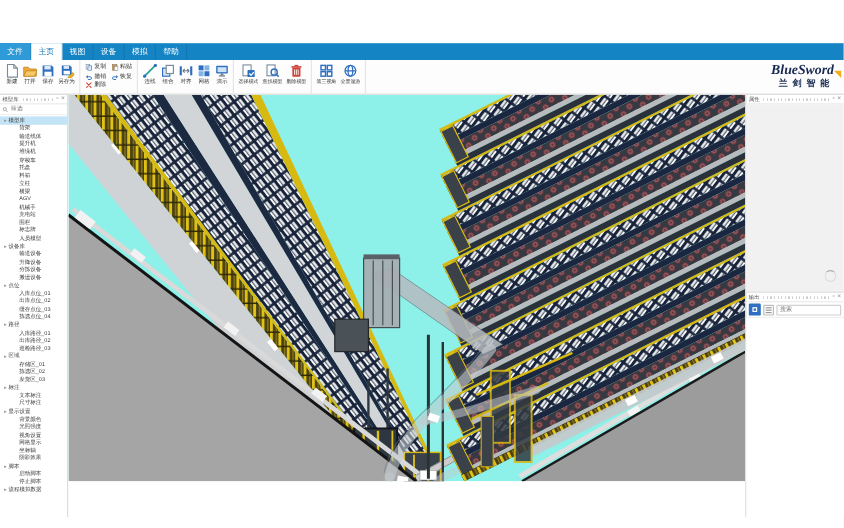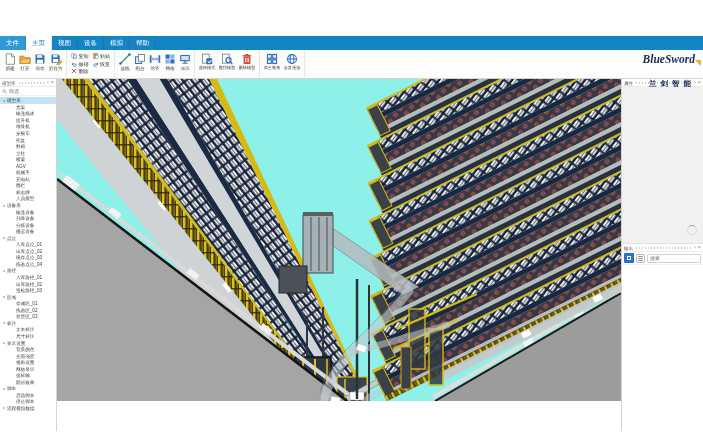--- a/index.html
+++ b/index.html
@@ -18,21 +18,21 @@
   .ricon{width:13px;height:13px;display:flex;align-items:center;justify-content:center;}
   .ricon svg{width:12px;height:12px;}
   .rlabel{font-size:5px;color:#3a3a3a;white-space:nowrap;line-height:6px;transform:scale(.92);}
   .rsmall{display:flex;flex-direction:column;justify-content:center;gap:1.5px;padding:2px 2px;}
   .srow{display:flex;gap:4px;}
   .sbtn{display:flex;align-items:center;gap:1.5px;font-size:5px;color:#3a3a3a;line-height:6px;}
   .sbtn svg{width:6px;height:6px;}
   .logo{position:absolute;right:8px;top:3px;text-align:right;line-height:10px;}
   .brand{font-family:"Liberation Serif",serif;font-style:italic;font-weight:bold;font-size:11.5px;color:#17294e;position:relative;display:inline-block;}
   .brand .tri{position:absolute;right:-6px;top:-3px;width:0;height:0;border-left:6px solid transparent;border-top:6px solid #f2ae1c;}
-  .brand-cn{font-size:7.5px;letter-spacing:4px;color:#17294e;font-weight:bold;margin-top:15px;}
+  .brand-cn{font-size:7.5px;letter-spacing:4px;color:#17294e;font-weight:bold;margin-top:1px;}
   
   .main{display:flex;height:352px;align-items:stretch;}
   .sidebar{width:57px;border-right:1px solid #d5d5d5;display:flex;flex-direction:column;background:#fff;}
   .phead{height:8px;display:flex;align-items:center;padding:0 2px;font-size:5px;color:#555;border-bottom:1px solid #ececec;gap:2px;flex:none;}
   .phead .ptitle{white-space:nowrap;transform:scale(.9);transform-origin:left center;}
   .phead .dots{flex:1;height:2px;background:repeating-linear-gradient(90deg,#c9c9c9 0 1px,transparent 1px 3px);}
   .phicon{font-size:5.5px;color:#8d8d8d;line-height:5px;}
   .searchrow{height:9px;display:flex;align-items:center;border-bottom:1px solid #efefef;padding:0 2px;gap:2px;flex:none;}
   .searchrow svg{width:5px;height:5px;flex:none;}
   .searchrow input{border:none;outline:none;font-size:5px;width:100%;color:#333;padding:0;background:transparent;}

